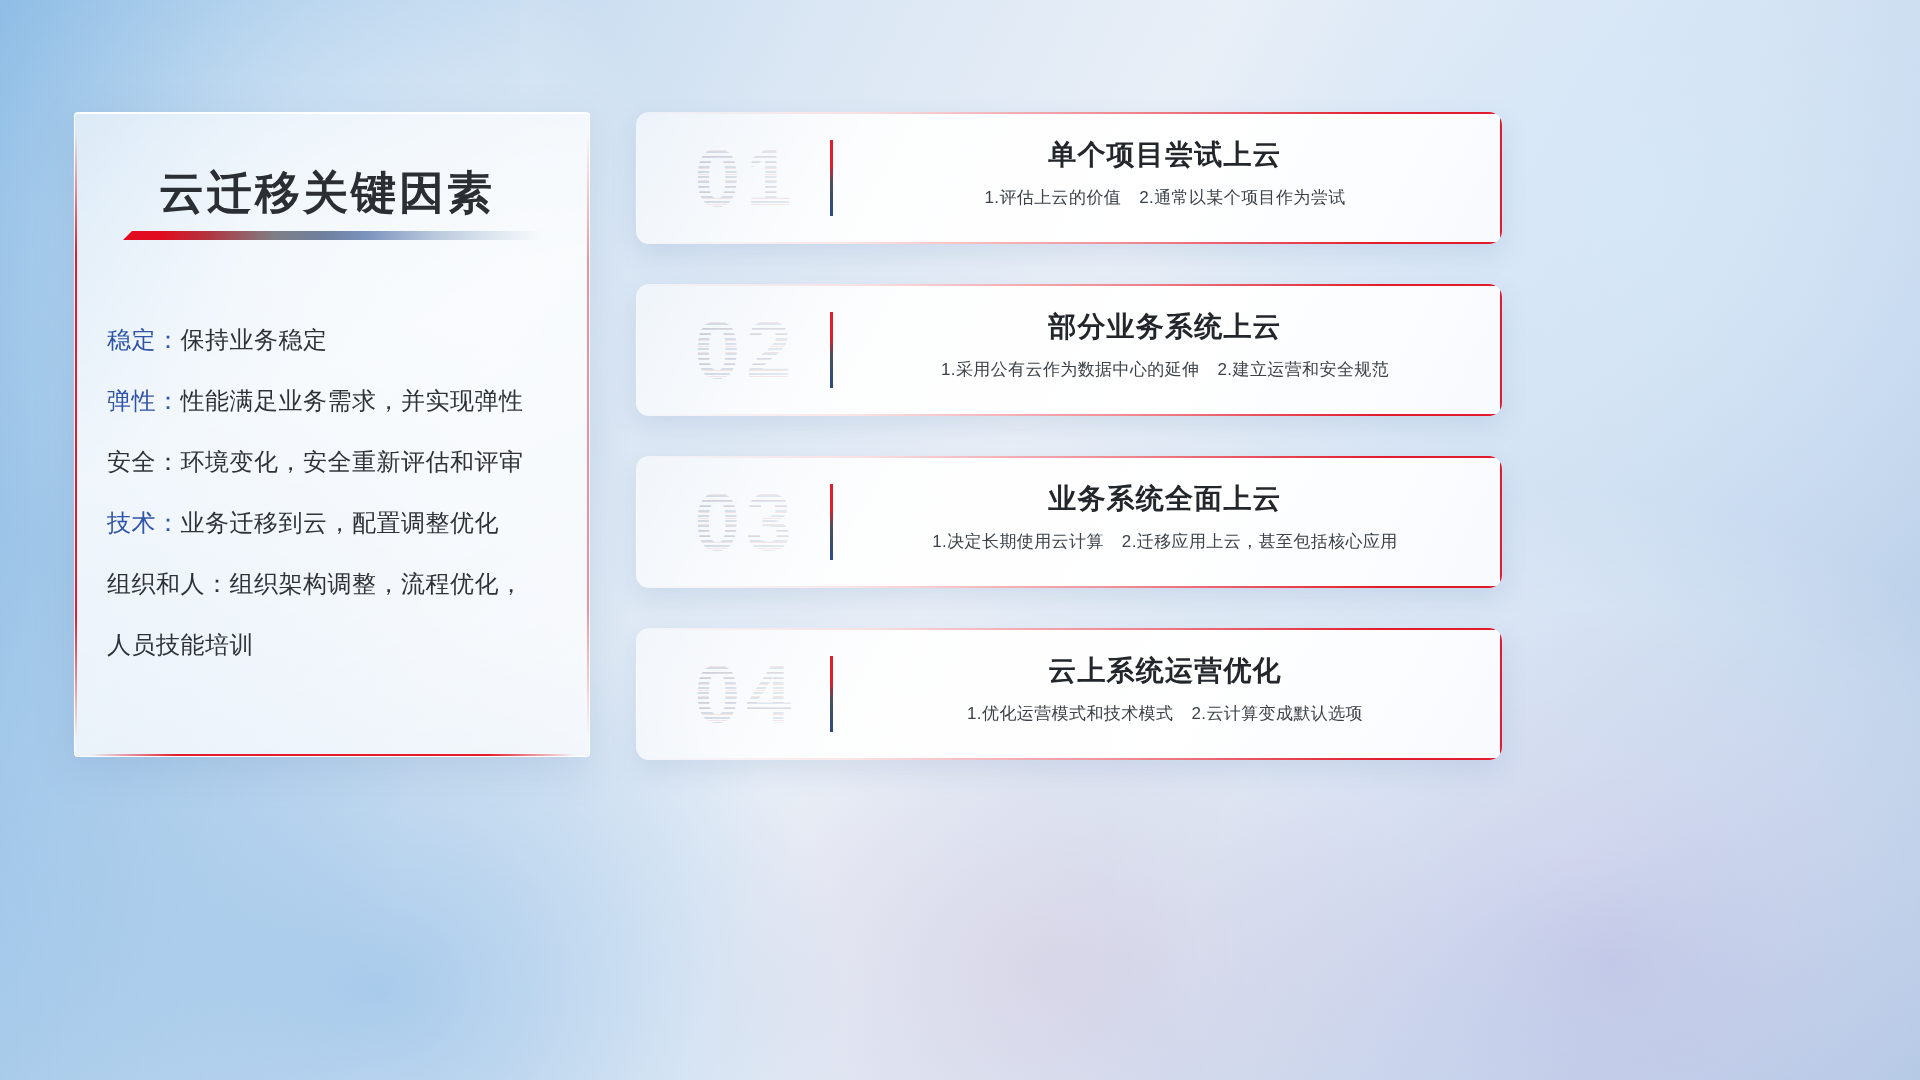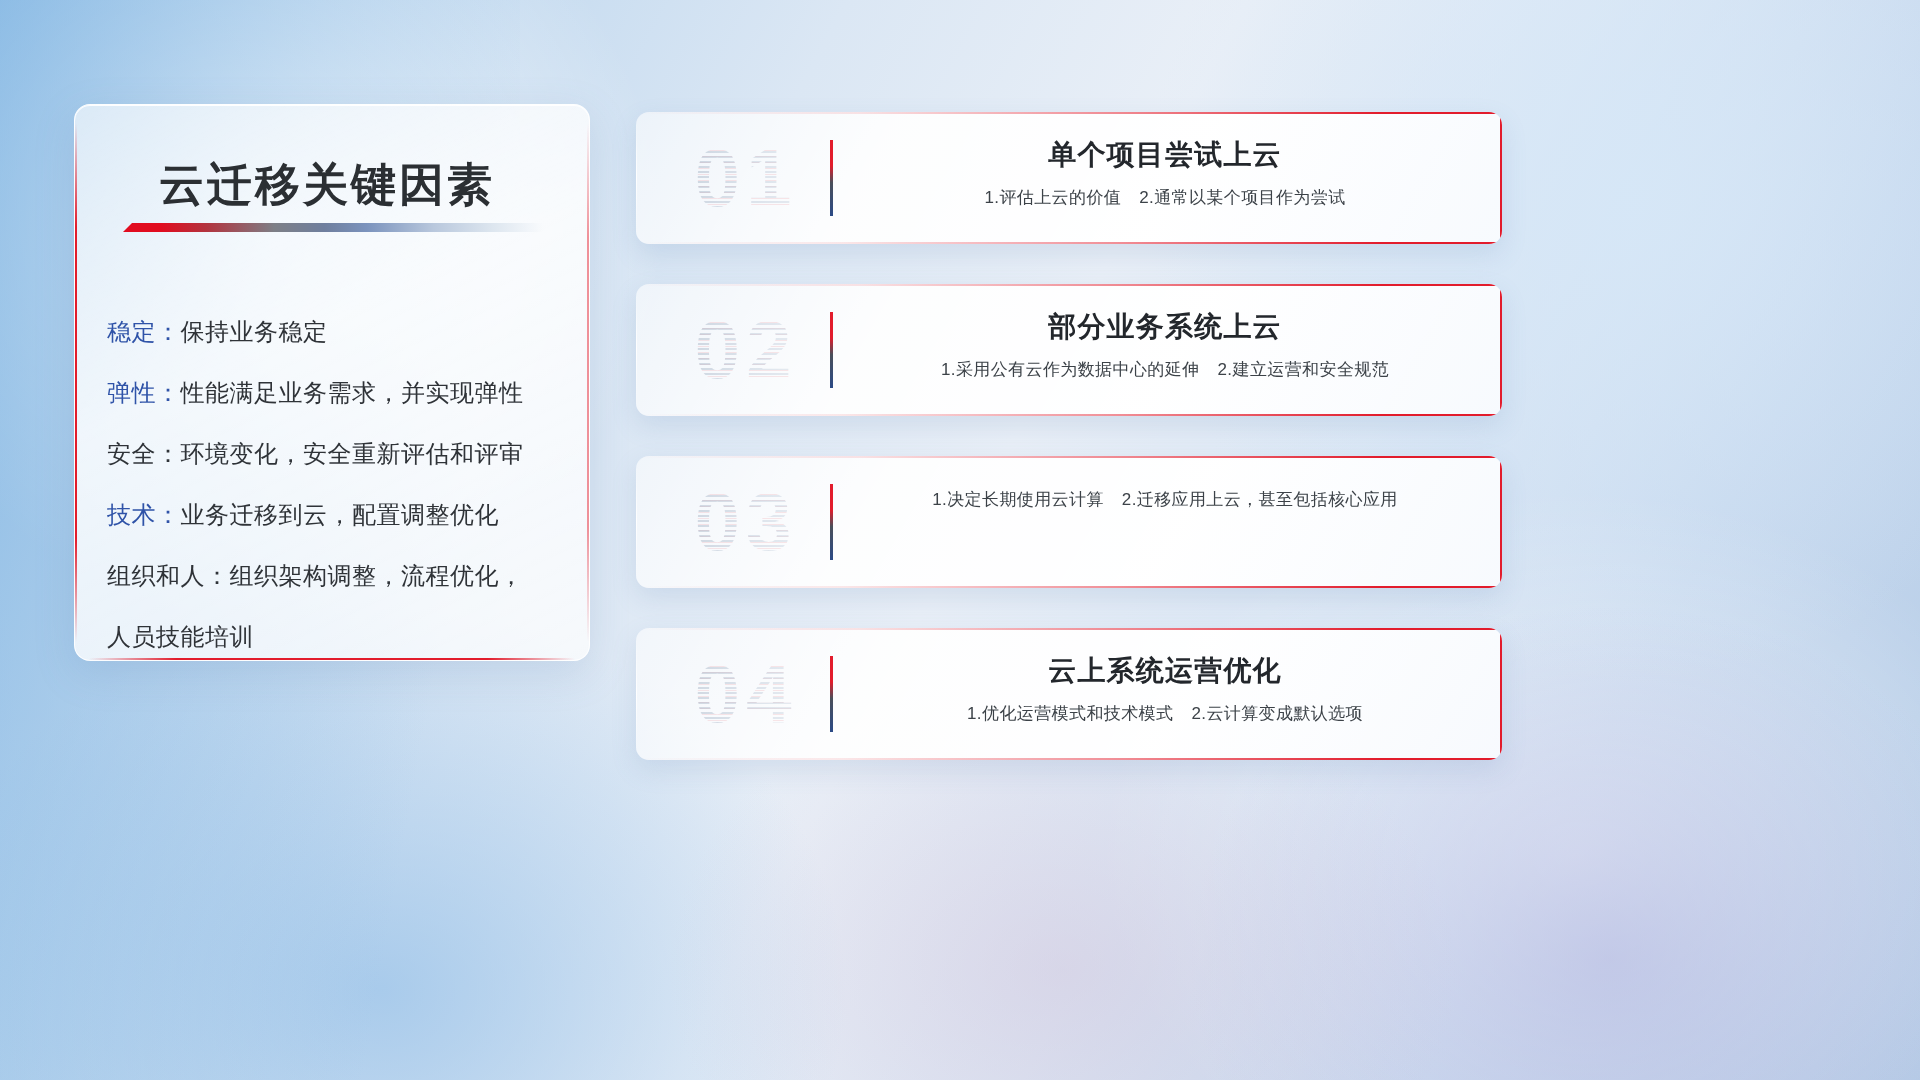--- a/index.html
+++ b/index.html
@@ -51,22 +51,22 @@
   .bg-sheen {
     position:absolute; left:0; top:0; width:520px; height:1080px;
     background:linear-gradient(100deg, rgba(122,178,226,.55) 0%, rgba(122,178,226,0) 78%);
   }
 
   
   .stage { position:absolute; inset:0; }
 
   
   .left-card {
-    position:absolute; left:74px; top:104px; width:516px; height:557px;
-    border-radius:16px;
+    position:absolute; left:74px; top:112px; width:516px; height:645px;
+    border-radius:4px;
     background:linear-gradient(155deg, rgba(255,255,255,.60) 0%, rgba(255,255,255,.82) 42%, rgba(255,255,255,.72) 100%);
     border:1px solid rgba(255,255,255,.9);
     box-shadow:0 12px 40px rgba(90,130,175,.18), inset 0 1px 0 rgba(255,255,255,.95);
     overflow:hidden;
   }
   .left-card::before {
     content:""; position:absolute; left:0; top:18px; bottom:18px; width:2px;
     background:linear-gradient(180deg, rgba(226,28,44,0) 0%, #e21c2c 20%, #e21c2c 80%, rgba(226,28,44,0) 100%);
   }
   .left-card::after {
@@ -240,20 +240,21 @@
 
     <div class="r-card">
       <div class="edge-top"></div>
       <div class="edge-bottom"></div>
       <div class="edge-right"></div>
       <div class="edge-left"></div>
       <div class="r-num-shadow">03</div>
       <div class="r-num">03</div>
       <div class="r-bar"></div>
       <div class="r-text">
+        <div class="r-title">业务系统全面上云</div>
         <div class="r-desc">
           <span>1.决定长期使用云计算</span><span class="gap"></span><span>2.迁移应用上云，甚至包括核心应用</span>
         </div>
       </div>
     </div>
 
     <div class="r-card">
       <div class="edge-top"></div>
       <div class="edge-bottom"></div>
       <div class="edge-right"></div>

